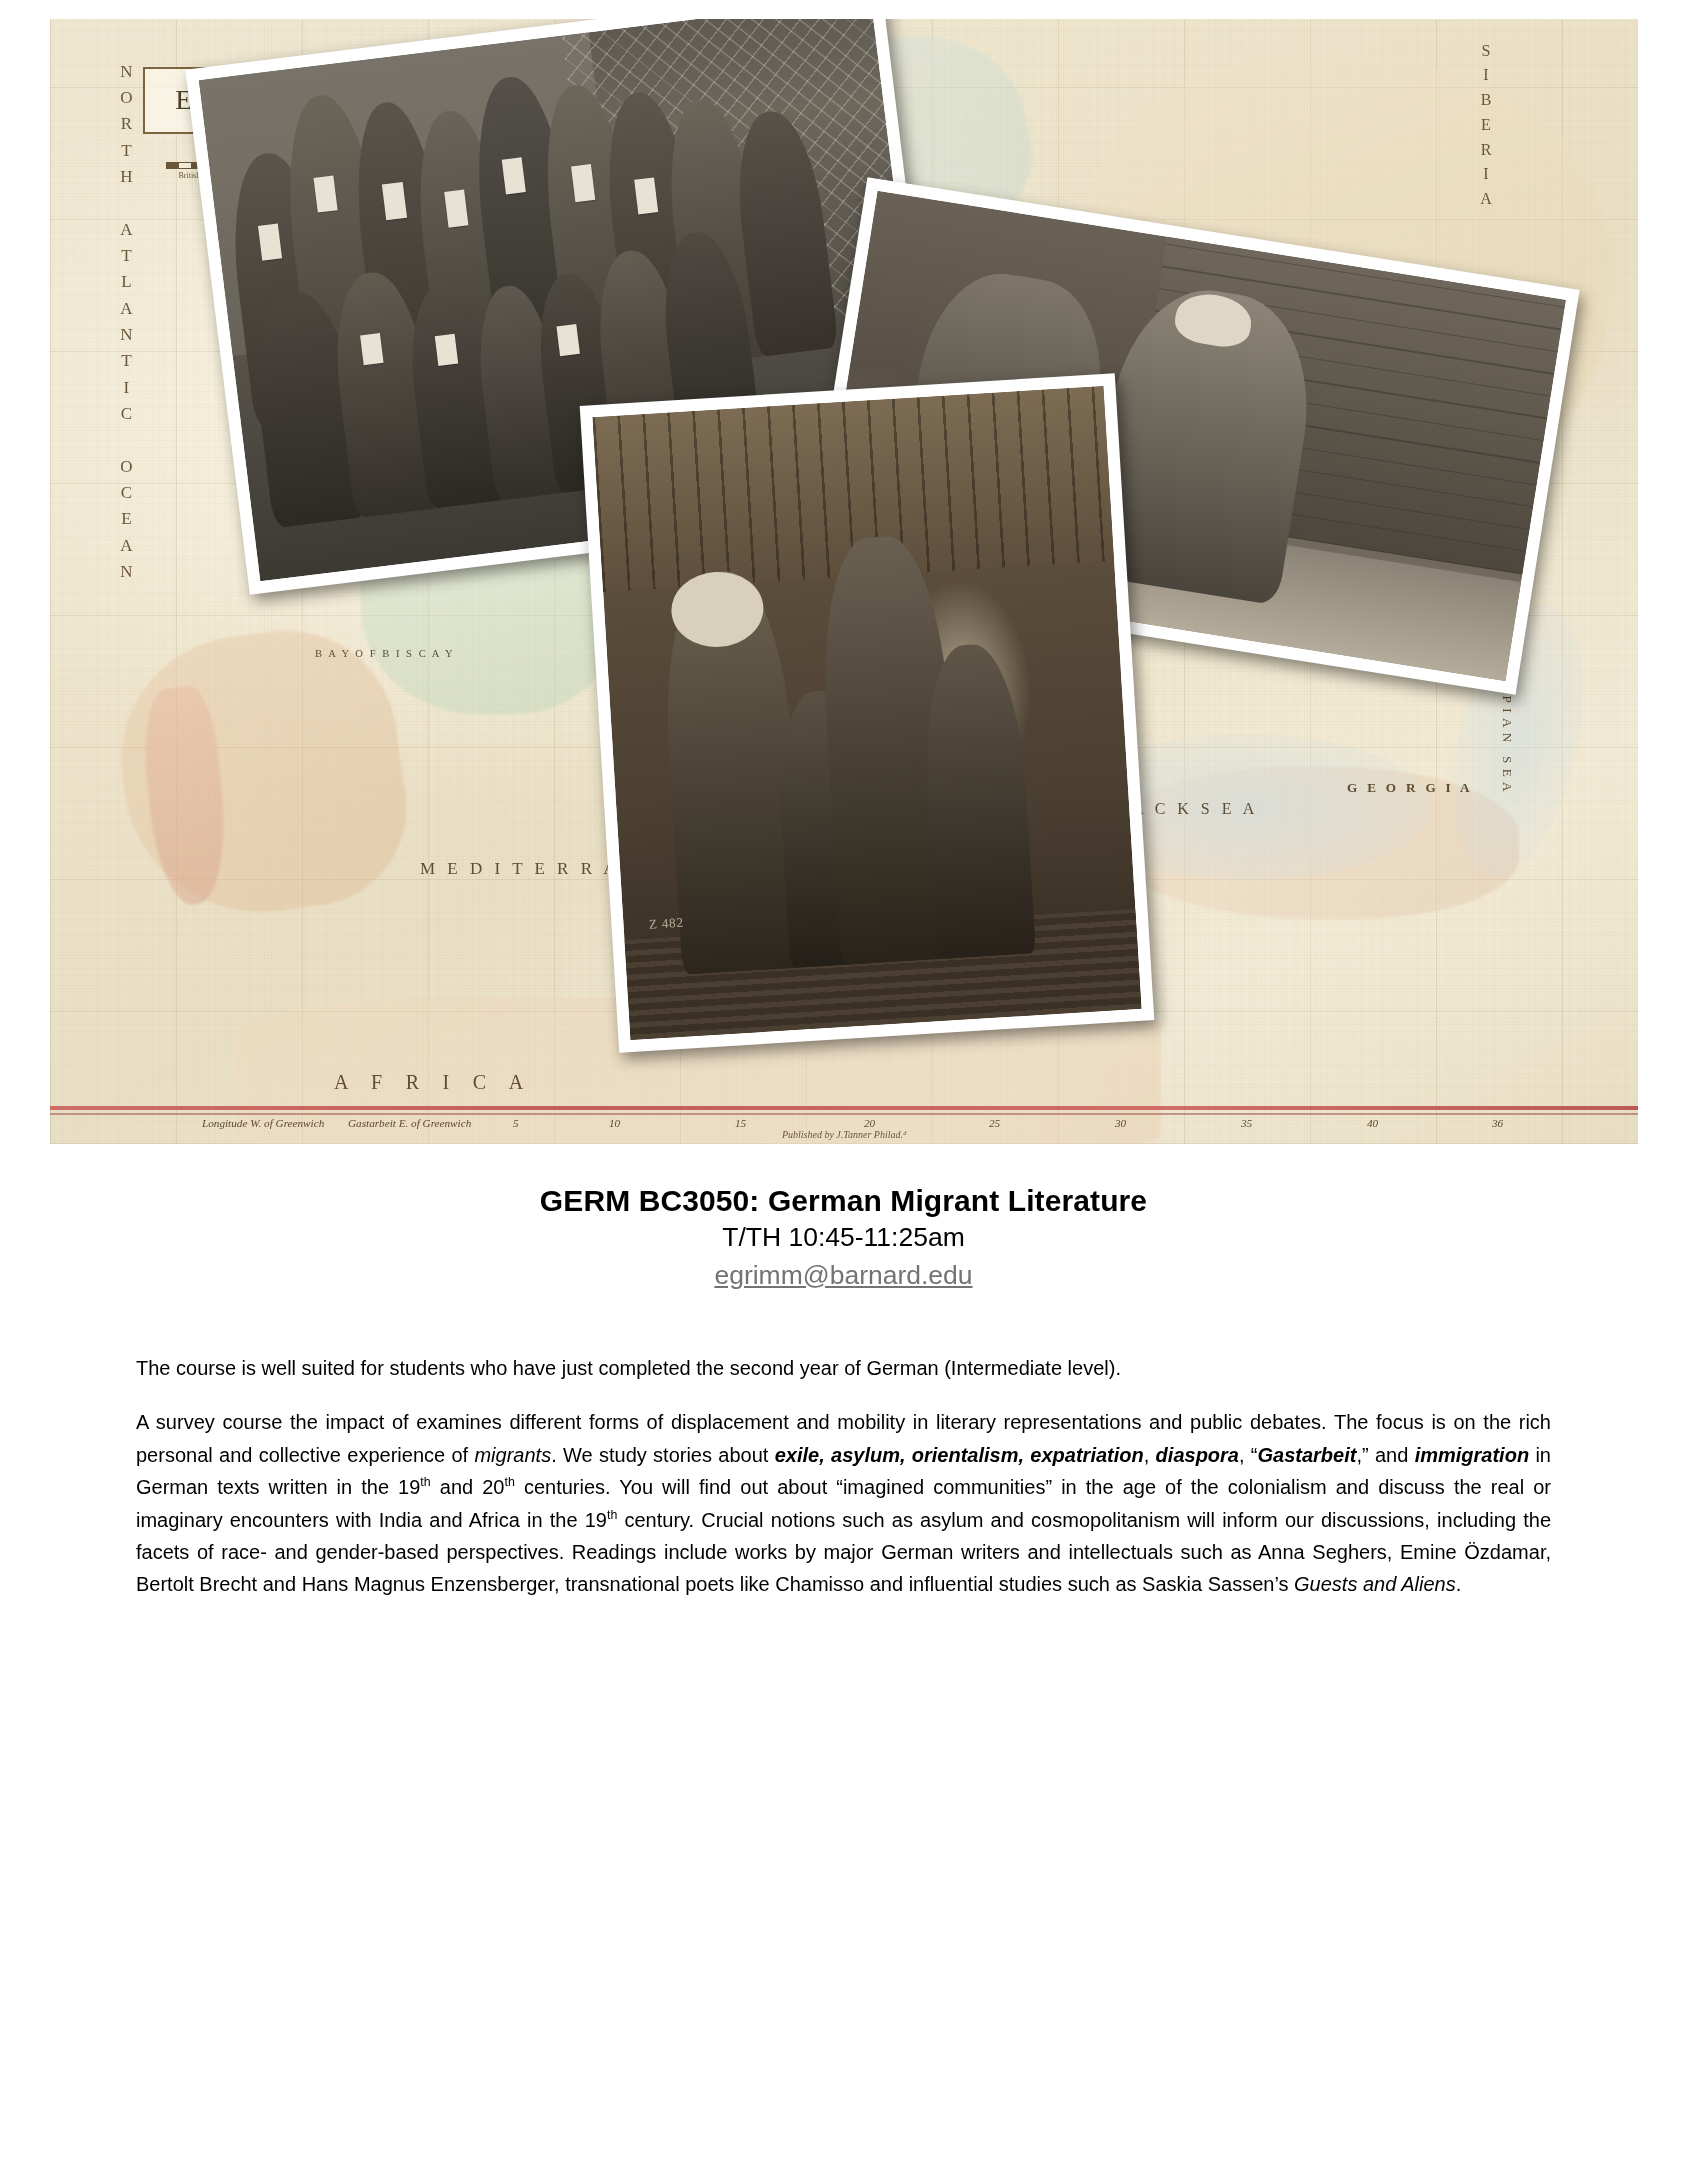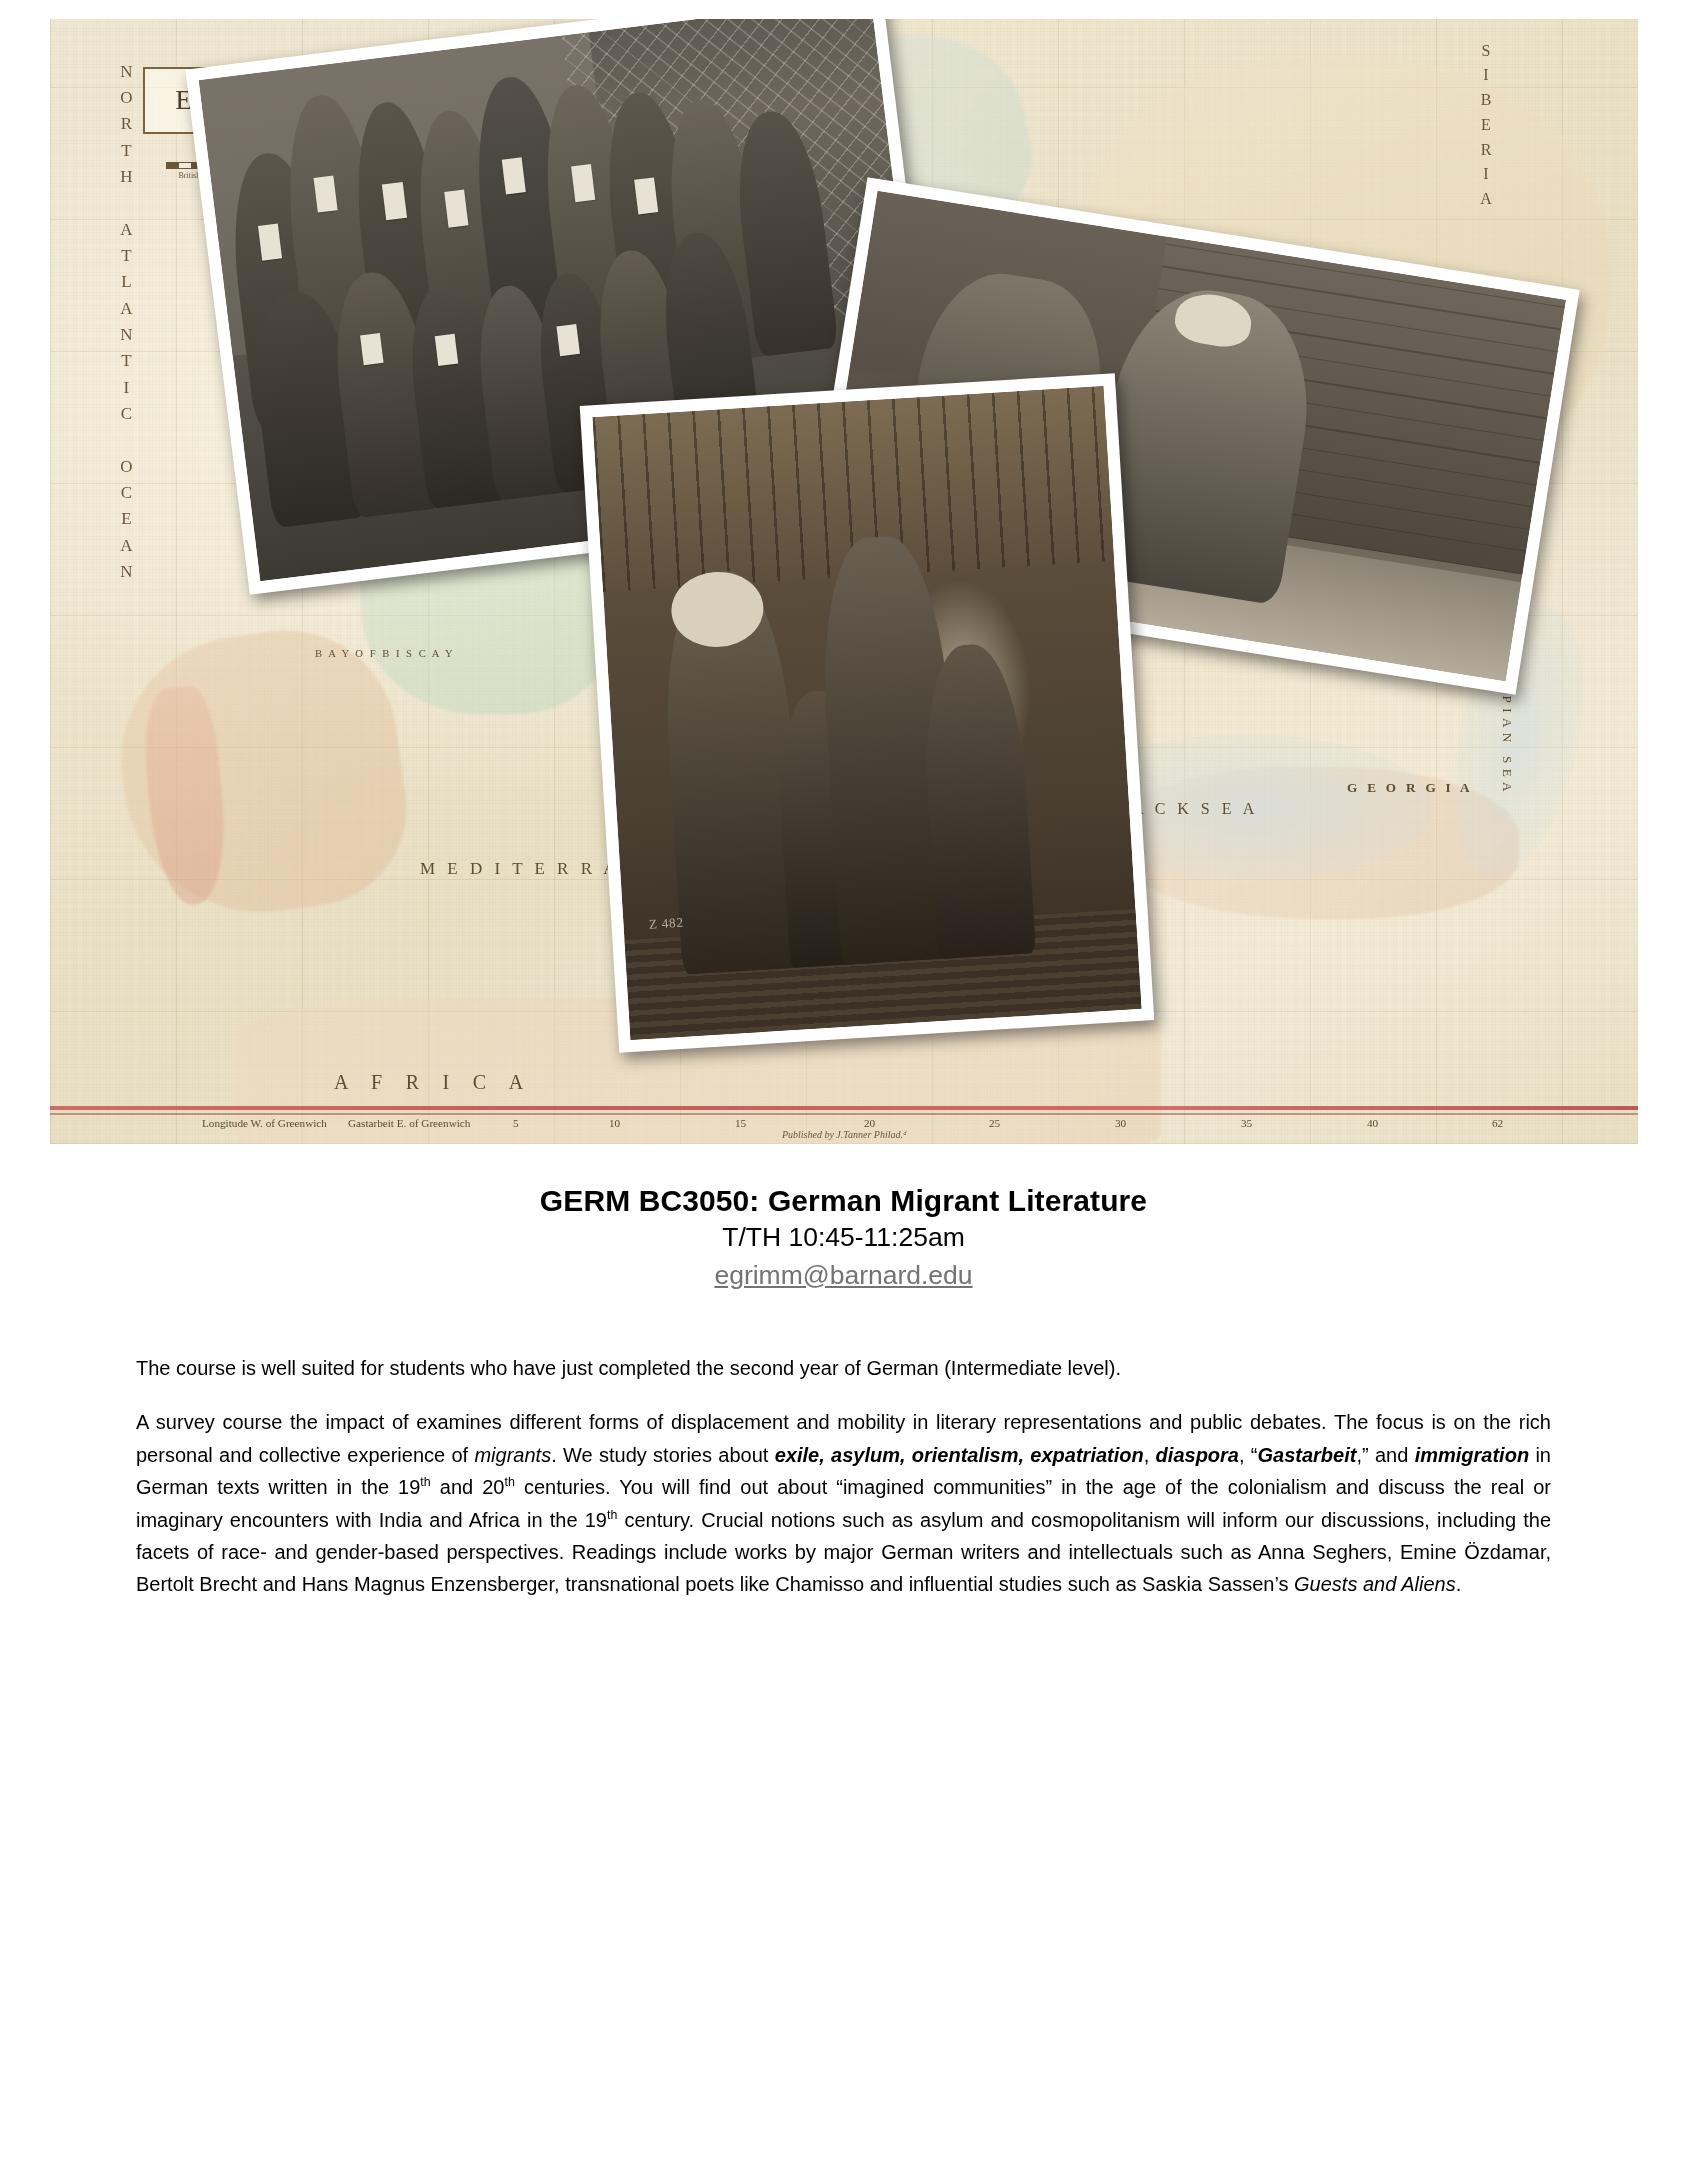--- a/index.html
+++ b/index.html
@@ -137,21 +137,21 @@
     background: rgba(150,70,60,.5);
   }
   .map-scale-labels {
     position: absolute;
     left: 0; right: 0; bottom: 8px;
     height: 18.5px;
     font-family: "Liberation Serif", serif;
     font-size: 11.2px;
     color: #5d4a2e;
   }
-  .map-scale-labels span { position: absolute; }
+  .map-scale-labels span { position: absolute; font-style: italic; }
   .map-publisher {
     position: absolute;
     bottom: -4px;
     left: 50%;
     transform: translateX(-50%);
     font-family: "Liberation Serif", serif;
     font-style: italic;
     font-size: 10px;
     color: #6b573a;
     white-space: nowrap;
@@ -456,21 +456,21 @@
     <span style="left:152px;">Longitude W. of Greenwich</span>
     <span style="left:298px;">Gastarbeit E. of Greenwich</span>
     <span style="left:463px;">5</span>
     <span style="left:559px;">10</span>
     <span style="left:685px;">15</span>
     <span style="left:814px;">20</span>
     <span style="left:939px;">25</span>
     <span style="left:1065px;">30</span>
     <span style="left:1191px;">35</span>
     <span style="left:1317px;">40</span>
-    <span style="left:1442px;">62</span>
+    <span style="left:1442px;">36</span>
     <span class="map-publisher">Published by J.Tanner Philad.ᵈ</span>
   </div>
 
   <div class="photo photo-1">
     <div class="inner">
       <div class="p1-bg"></div>
       <div class="p1-wall"></div>
       <div class="p1-fence"></div>
 
       <div class="figure" style="left:2%;  top:16%; width:13%; height:54%; background:linear-gradient(180deg,#5b564c,#3b372f);"></div>

